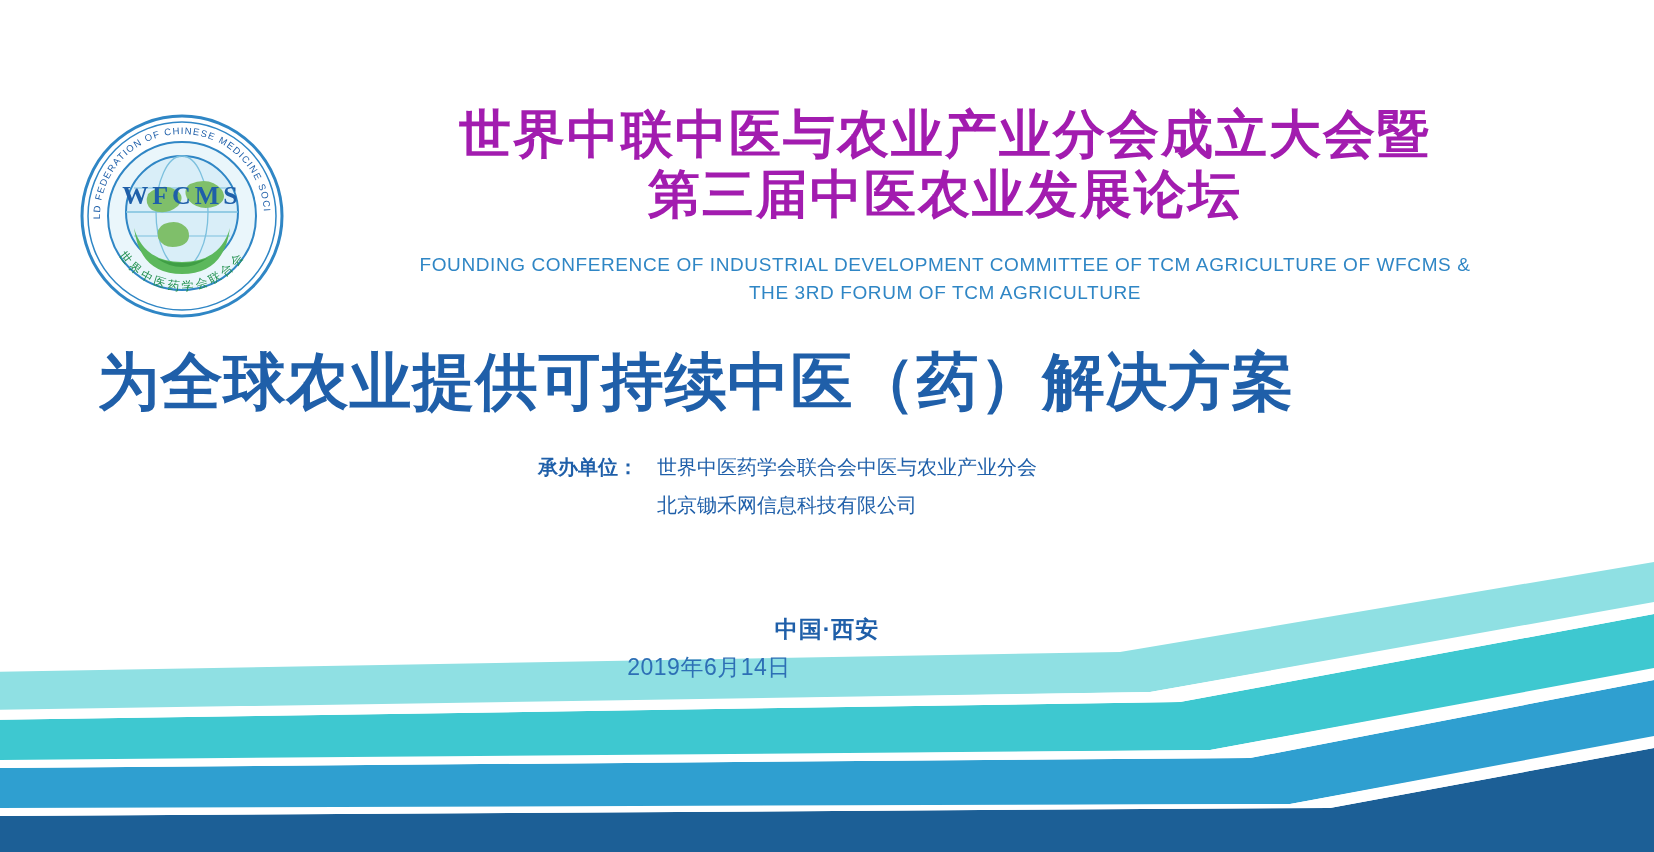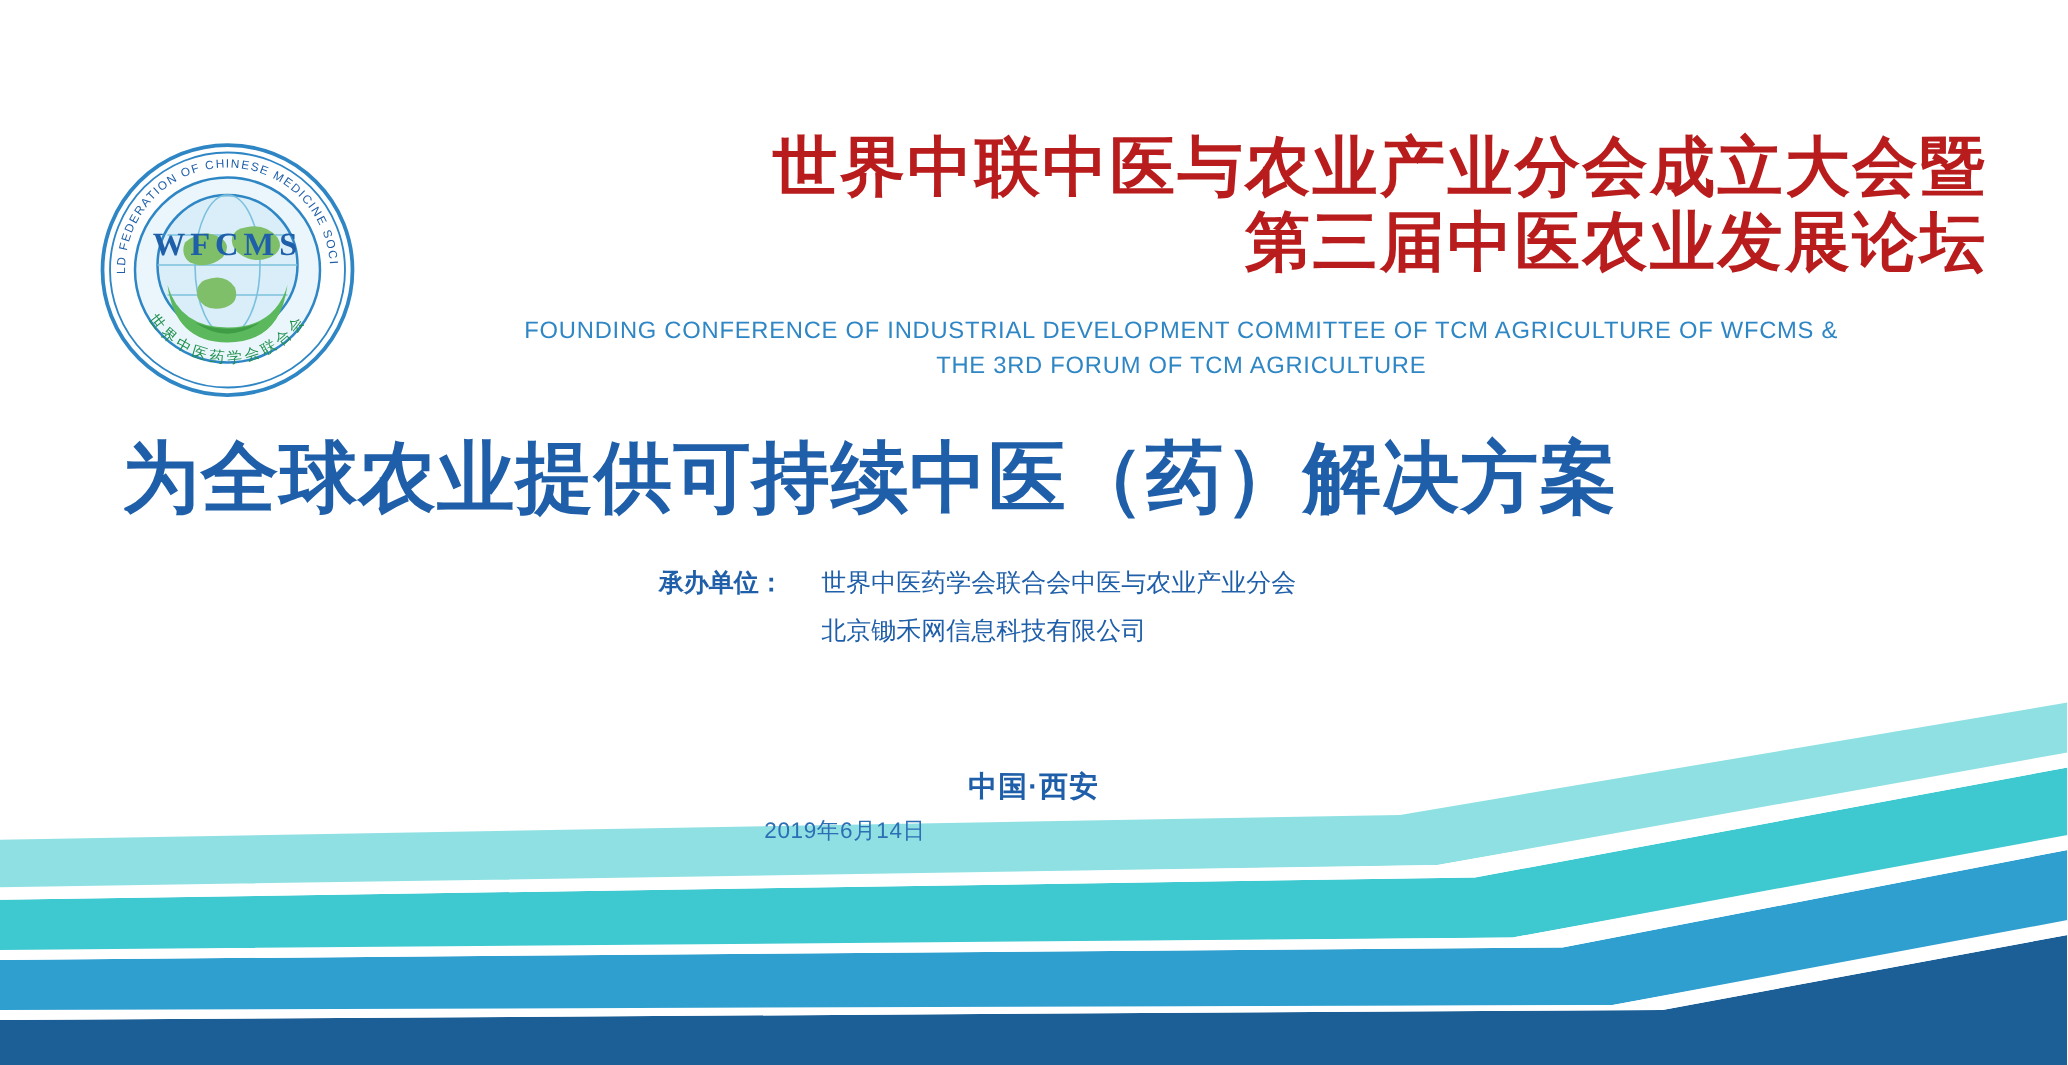--- a/index.html
+++ b/index.html
@@ -39,27 +39,26 @@
 
   
   .headline {
     position: absolute;
     left: 300px;
     top: 104px;
     width: 1290px;
     text-align: center;
   }
   .title-cn {
-    color: #b91c1c;
+    color: #a21caf;
     font-size: 52px;
     font-weight: bold;
     letter-spacing: 2px;
     line-height: 1.16;
     margin: 0;
-    text-align: right;
   }
   .title-cn .line2 {
     display: block;
   }
   .title-en {
     color: #2f86c5;
     font-size: 19px;
     font-weight: normal;
     letter-spacing: 0.6px;
     line-height: 1.5;
@@ -92,21 +91,21 @@
     font-size: 20px;
     line-height: 38px;
   }
   .org-row {
     display: flex;
     justify-content: center;
     align-items: baseline;
   }
   .org-label {
     width: 122px;
-    text-align: left;
+    text-align: center;
     font-weight: bold;
     white-space: nowrap;
   }
   .org-value {
     width: 470px;
     text-align: left;
     padding-left: 8px;
     white-space: nowrap;
   }
 
@@ -122,22 +121,23 @@
     font-weight: bold;
     letter-spacing: 1px;
   }
   .date {
     position: absolute;
     left: 0;
     top: 652px;
     width: 1352px;
     text-align: center;
     color: #2d6fb5;
-    font-size: 18px;
+    font-size: 23px;
     letter-spacing: 0.5px;
+    padding-left: 33px;
   }
 </style>
 </head>
 <body>
 
 <div class="poster">
 
   <svg class="ribbons" viewBox="0 0 1654 300" preserveAspectRatio="none" xmlns="http://www.w3.org/2000/svg">
 
     <polygon points="0,612 1654,612 1654,612 0,612" fill="none"></polygon>

